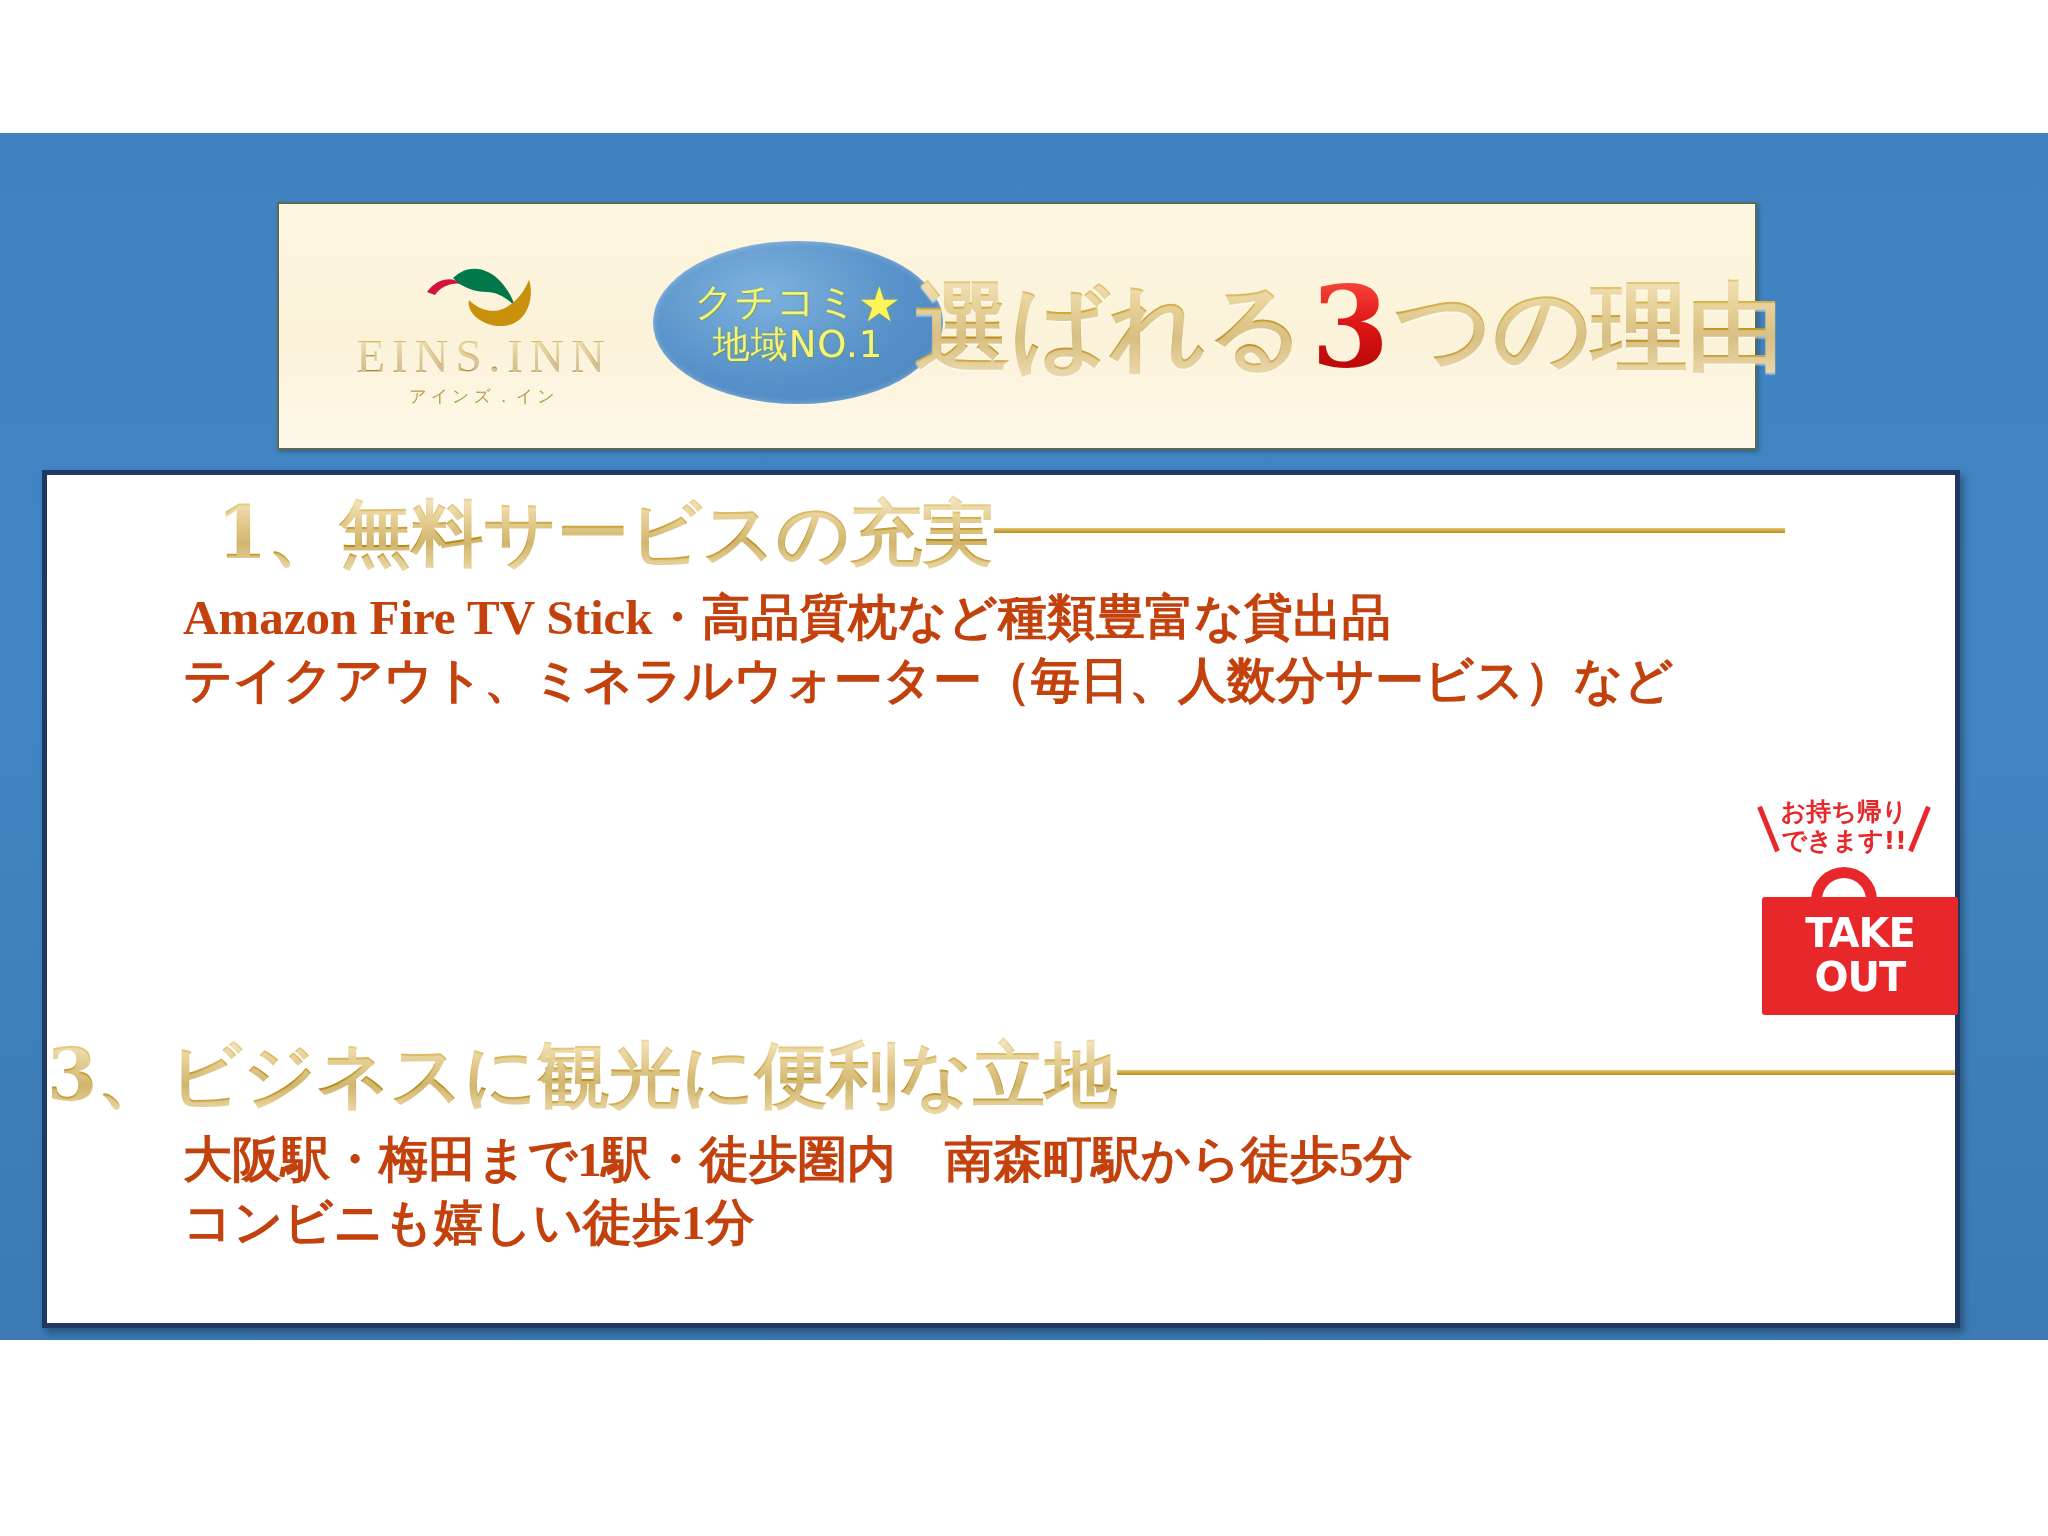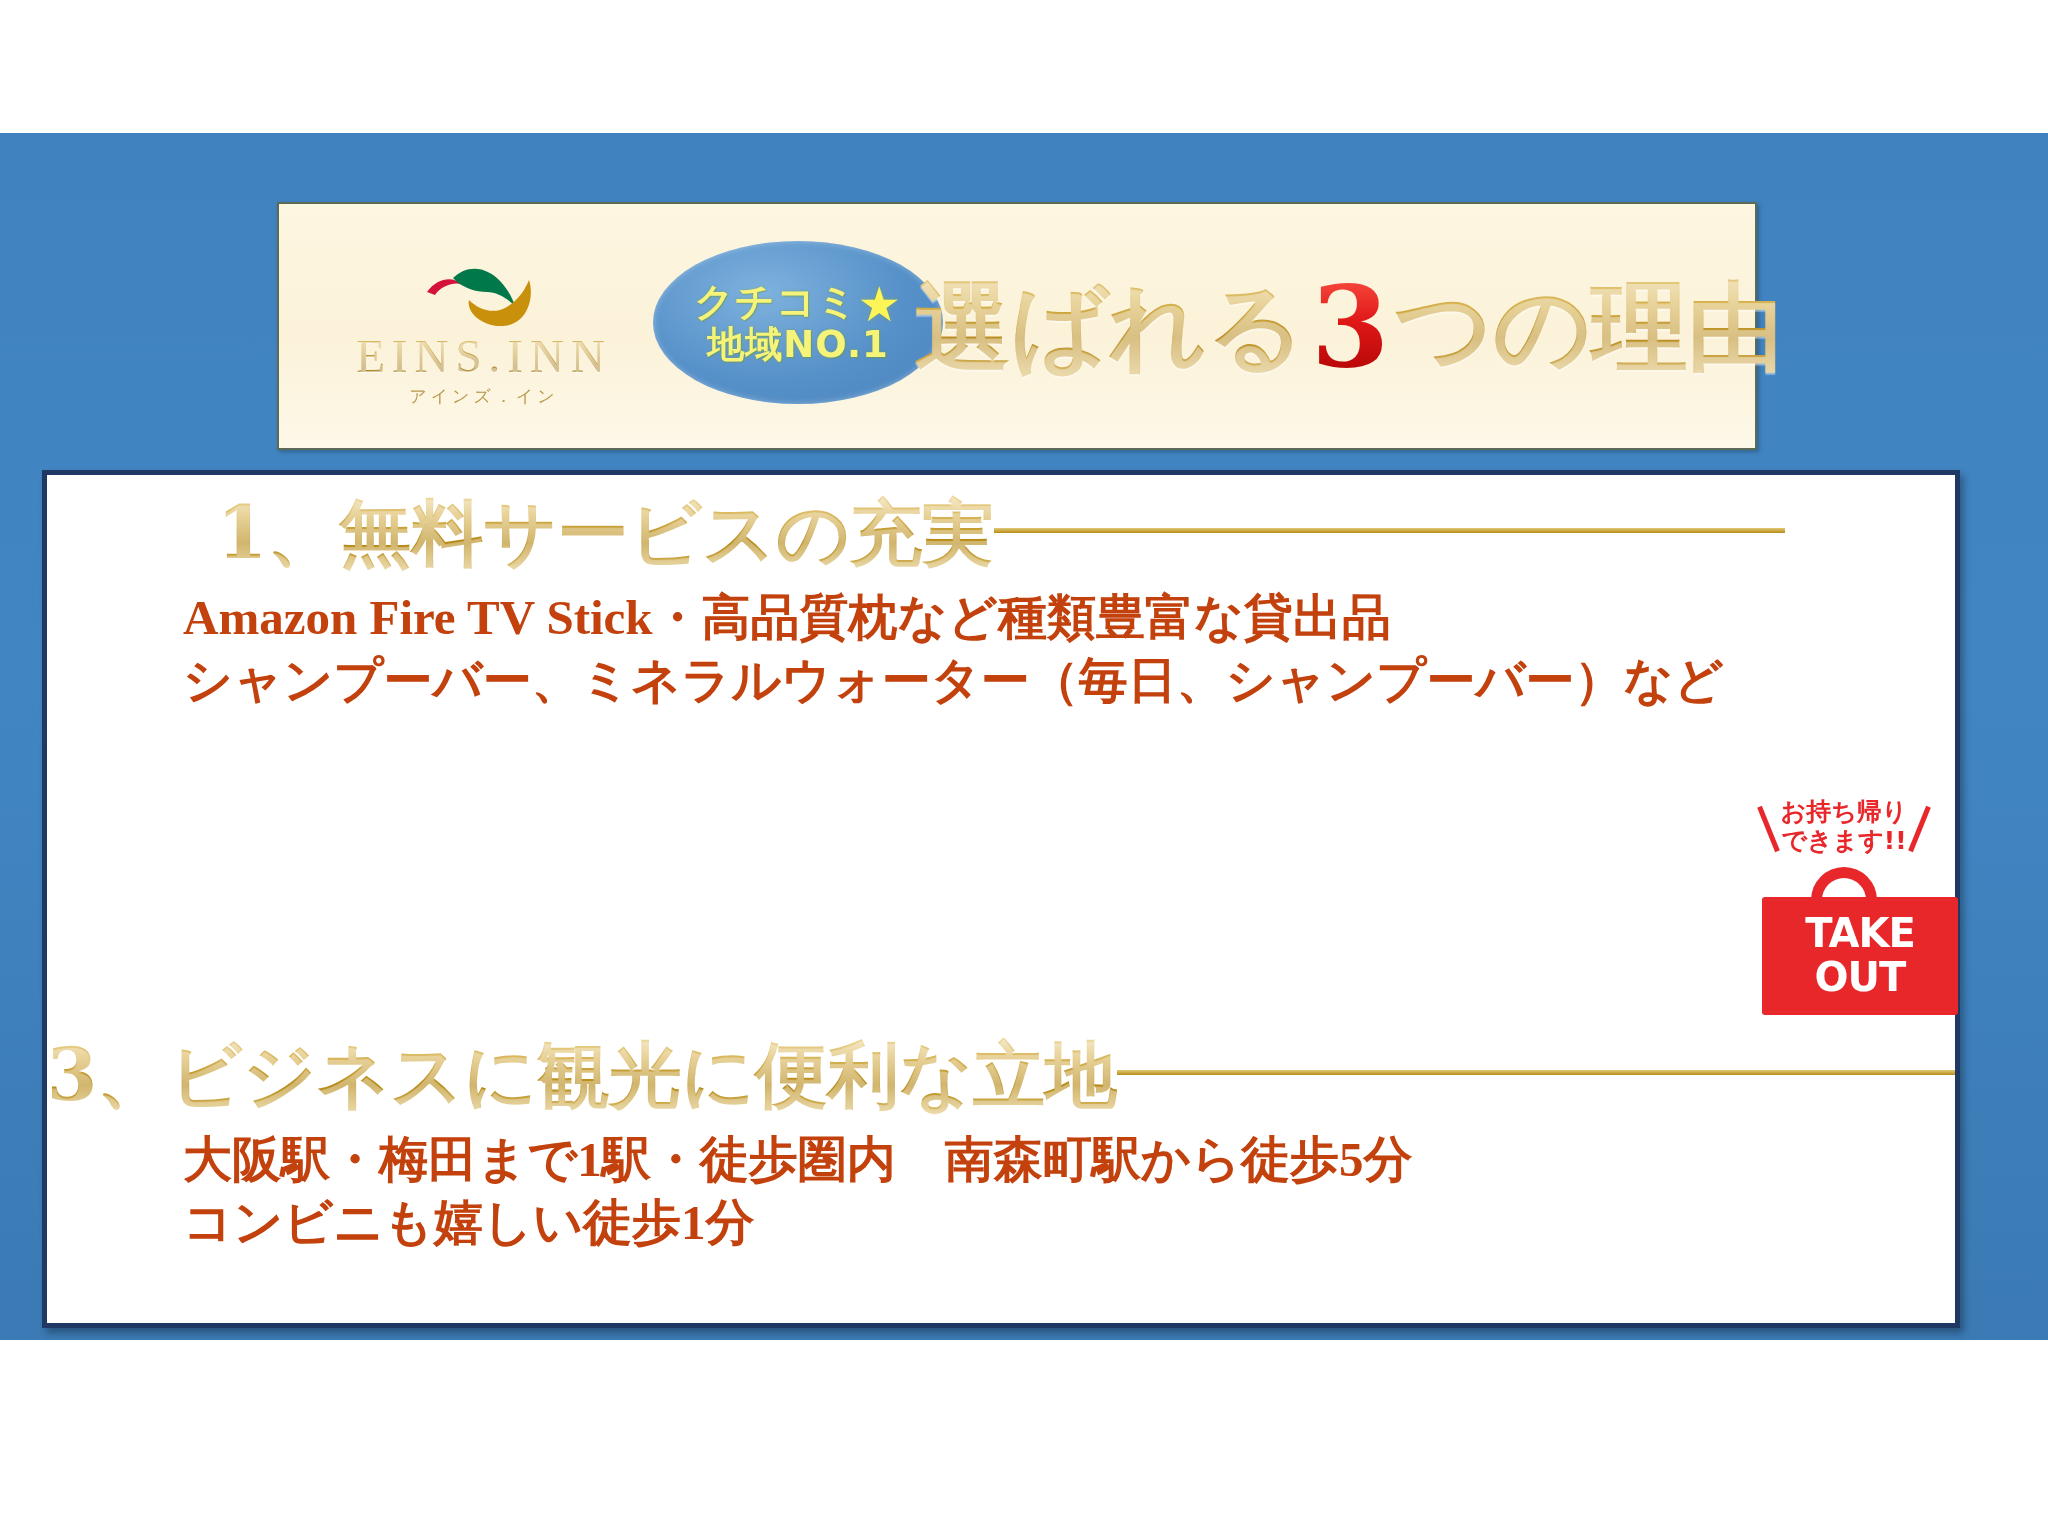--- a/index.html
+++ b/index.html
@@ -100,21 +100,21 @@
     box-shadow: inset 0 0 6px rgba(255,255,255,.35);
     display: flex;
     flex-direction: column;
     align-items: center;
     justify-content: center;
     gap: 2px;
   }
   .badge-line1, .badge-line2 {
     color: #f6f37a;
     font-family: "DejaVu Sans", sans-serif;
-    font-weight: 700;
+    font-weight: 400;
     text-shadow: 0 0 3px rgba(120,160,40,.55), 1px 1px 0 rgba(110,150,30,.4);
     white-space: nowrap;
     line-height: 1;
   }
   .badge-line1 { font-size: 39px; letter-spacing: 1px; }
   .badge-line2 { font-size: 37px; letter-spacing: 1px; }
   .badge-star {
     display: inline-block;
     color: #fdf457;
     font-size: 48px;
@@ -321,21 +321,21 @@
 
   <div class="content-panel">
 
     <div class="section" style="top:18px;">
       <div class="sec-head-wrap">
         <div class="sec-head">1、無料サービスの充実</div>
         <div class="sec-underline" style="width: 791px;"></div>
       </div>
       <div style="padding-left:136px;padding-top:12px;">
         <div class="sec-body">Amazon Fire TV Stick・高品質枕など種類豊富な貸出品</div>
-        <div class="sec-body">シャンプーバー、ミネラルウォーター（毎日、シャンプーバー）など</div>
+        <div class="sec-body">テイクアウト、ミネラルウォーター（毎日、人数分サービス）など</div>
       </div>
     </div>
 
 
     <div class="section" style="top:560px;">
       <div class="sec-head-wrap">
         <div class="sec-head">3、ビジネスに観光に便利な立地</div>
         <div class="sec-underline" style="width: 1084px;"></div>
       </div>
       <div style="padding-left:136px;padding-top:12px;">

